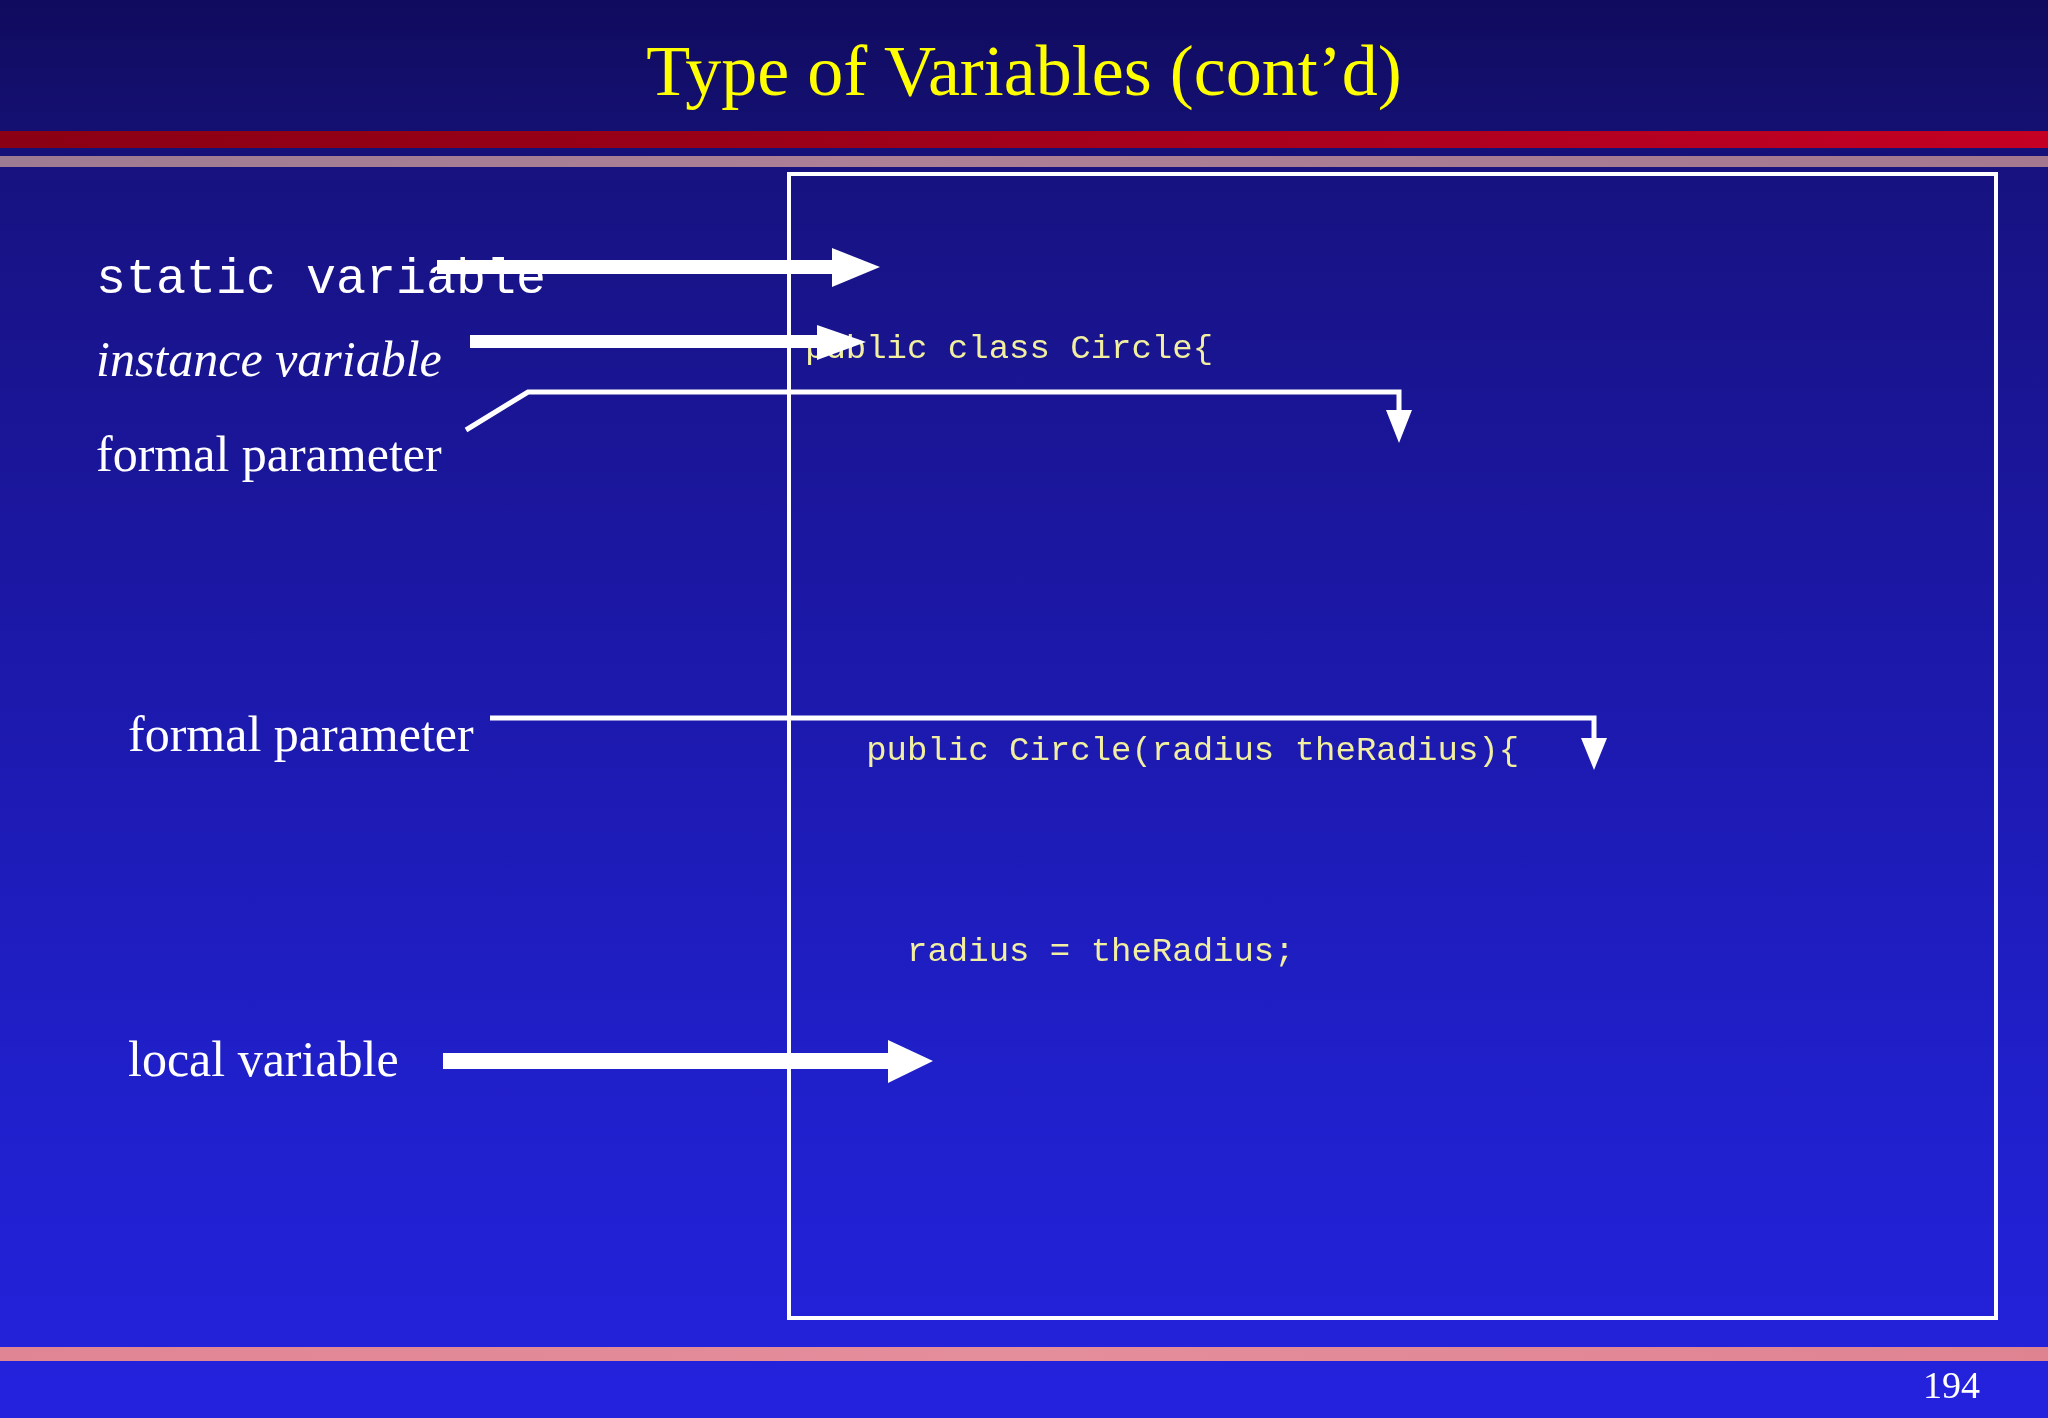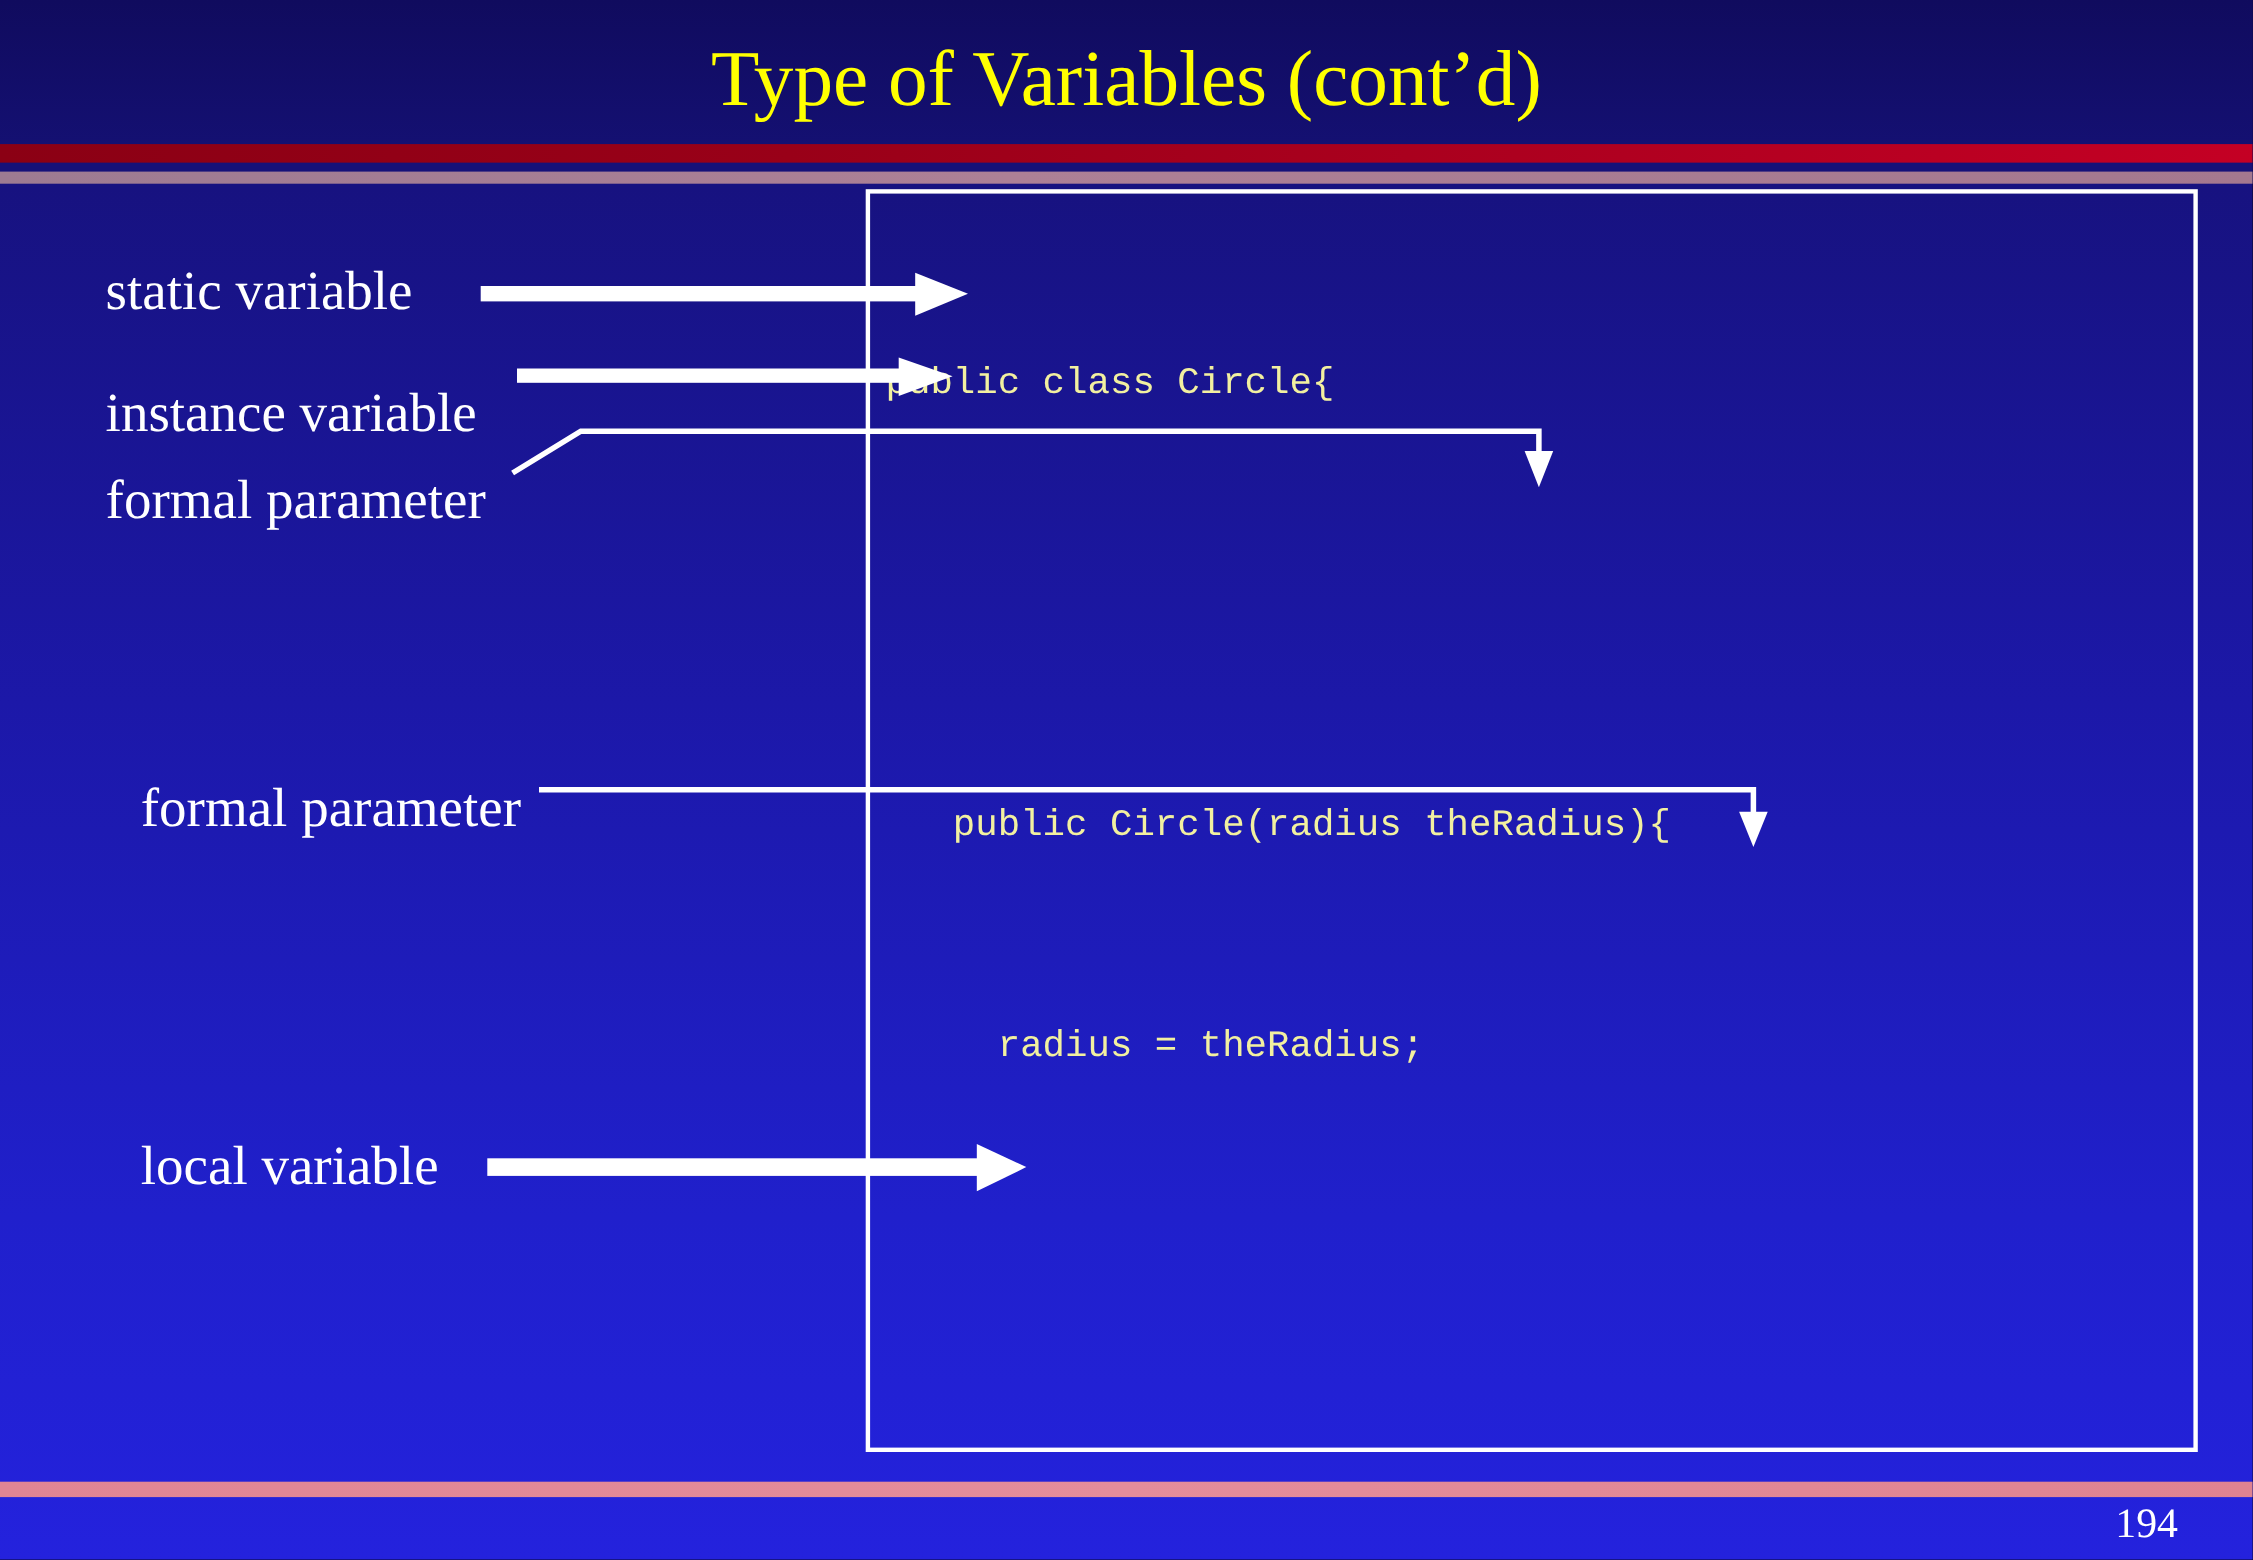--- a/index.html
+++ b/index.html
@@ -95,22 +95,22 @@
 
   
   .label {
     position: absolute;
     color: #ffffff;
     font-family: "Liberation Serif", "DejaVu Serif", serif;
     font-size: 50px;
     line-height: 58px;
     white-space: nowrap;
   }
-  #label-static-variable   { left: 96px;  top: 235px; }
-  #label-instance-variable { left: 96px;  top: 346px; }
+  #label-static-variable   { left: 96px;  top: 251px; font-family: Liberation Mono, monospace; }
+  #label-instance-variable { left: 96px;  top: 330px; font-style: italic; }
   #label-formal-param-1    { left: 96px;  top: 425px; }
   #label-formal-param-2    { left: 128px; top: 705px; }
   #label-local-variable    { left: 128px; top: 1030px; text-align: right; }
 
   
   #connectors {
     position: absolute;
     left: 0; top: 0;
     width: 2048px; height: 1418px;
     pointer-events: none;

